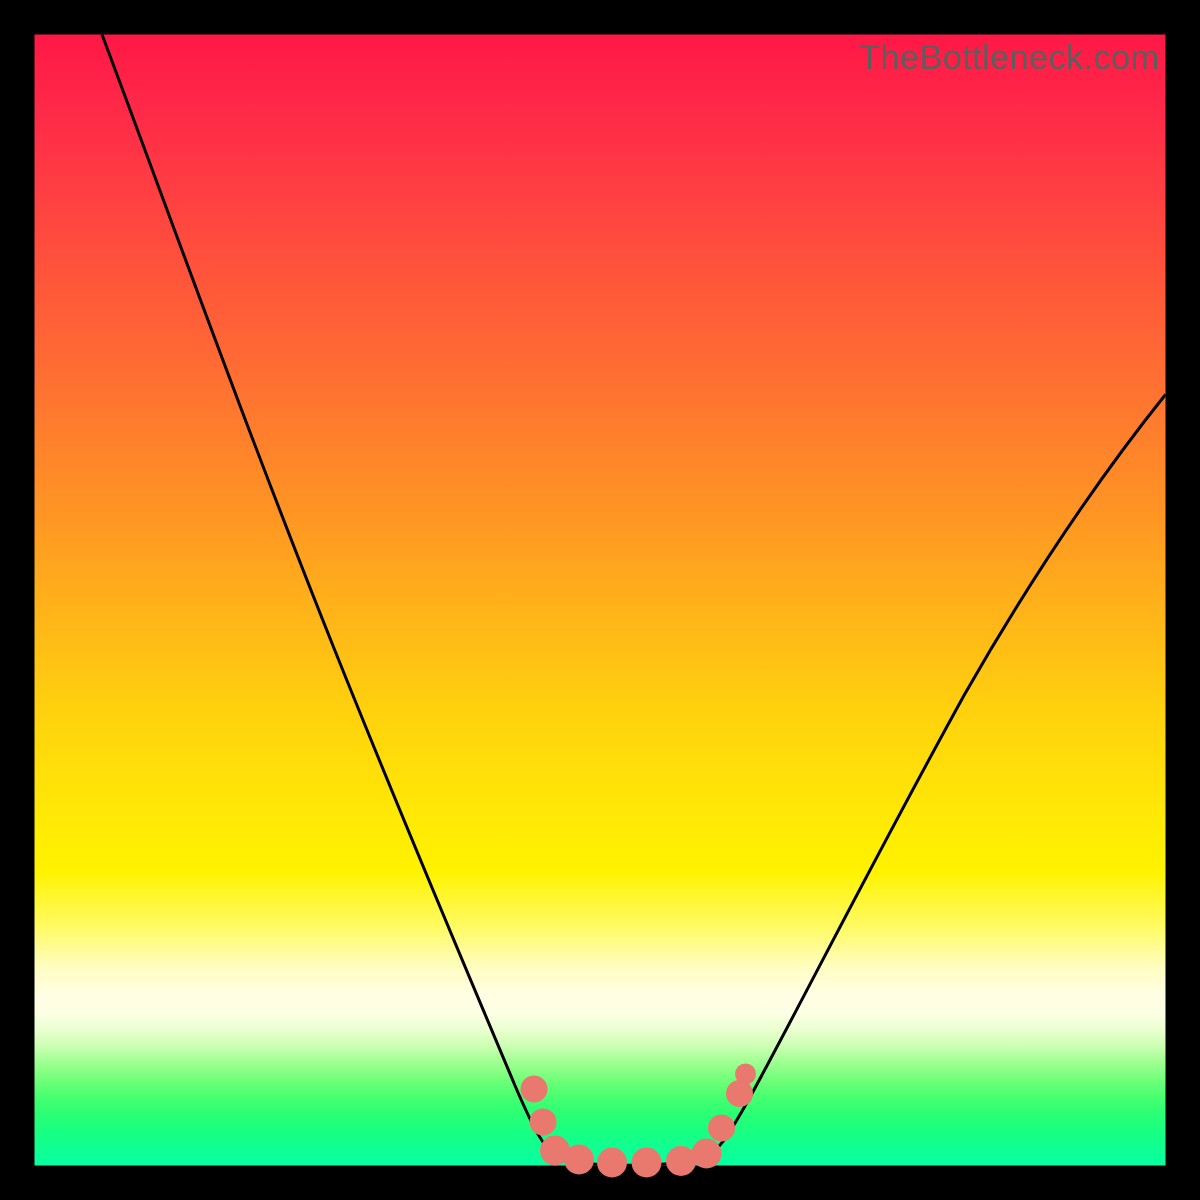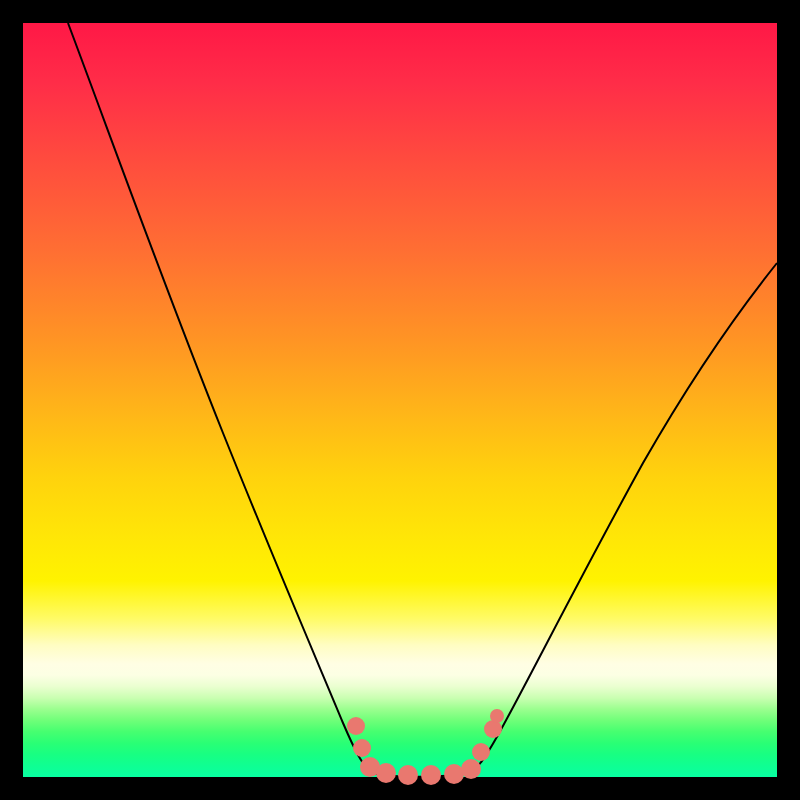--- a/index.html
+++ b/index.html
@@ -79,20 +79,21 @@
     stroke: #000;
     stroke-width: 2;
   }
 </style>
 </head>
 <body>
 
 <div class="frame">
   <div class="plot-area"></div>
 
+  <div class="watermark">TheBottleneck.com</div>
 
   <svg class="curves" viewBox="0 0 754 754" preserveAspectRatio="none">
 
     <path class="curve" d="M 45 0
              C 90 120, 140 260, 200 410
              C 250 535, 295 640, 320 700
              C 332 728, 340 744, 350 750
              C 370 755, 420 755, 445 750
              C 455 746, 462 735, 475 712
              C 505 658, 555 558, 620 440

